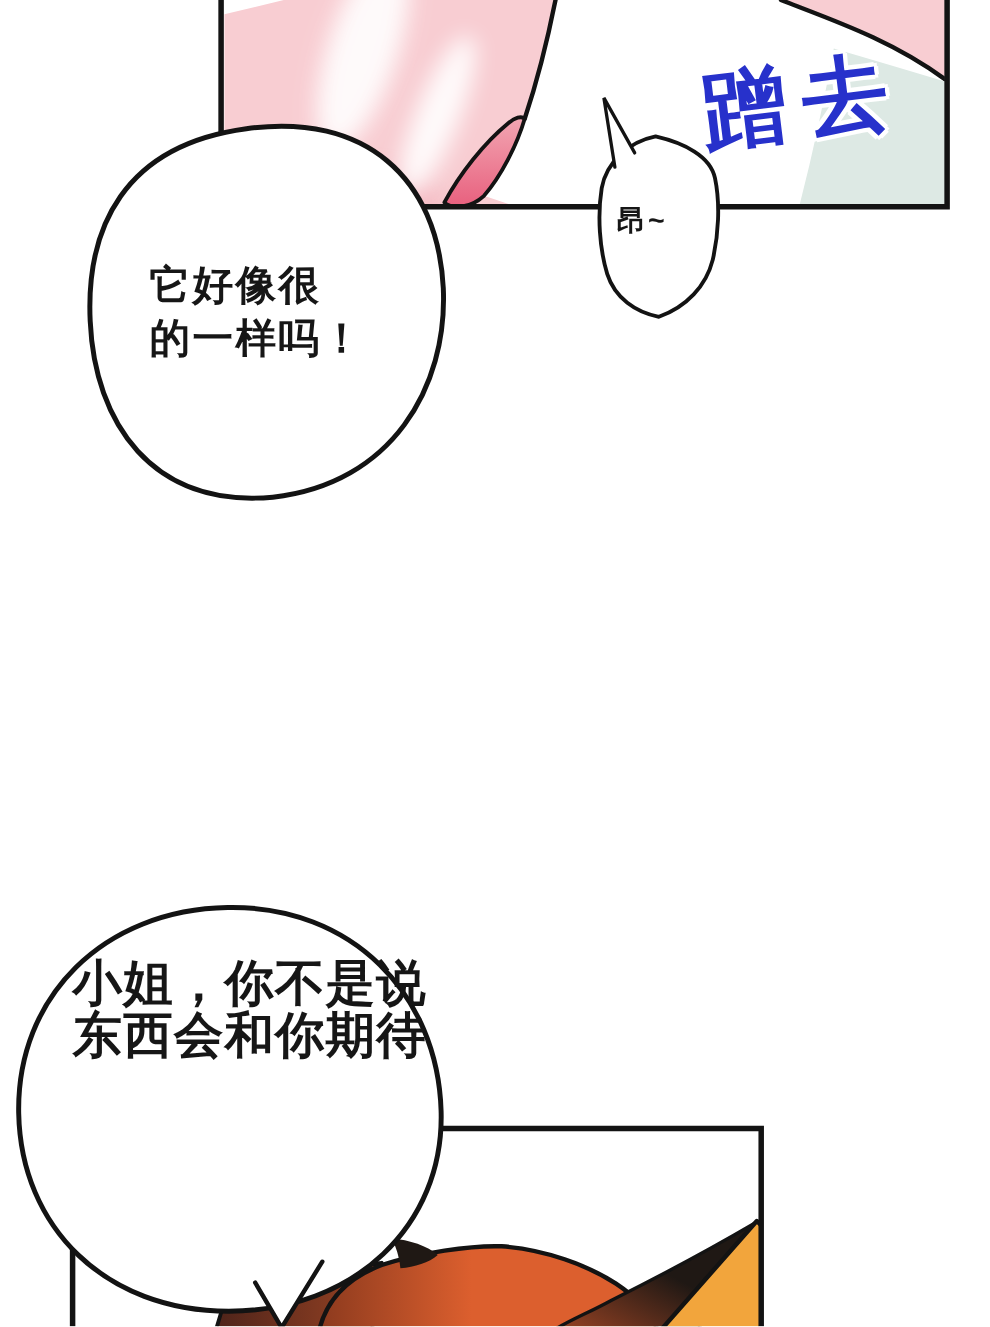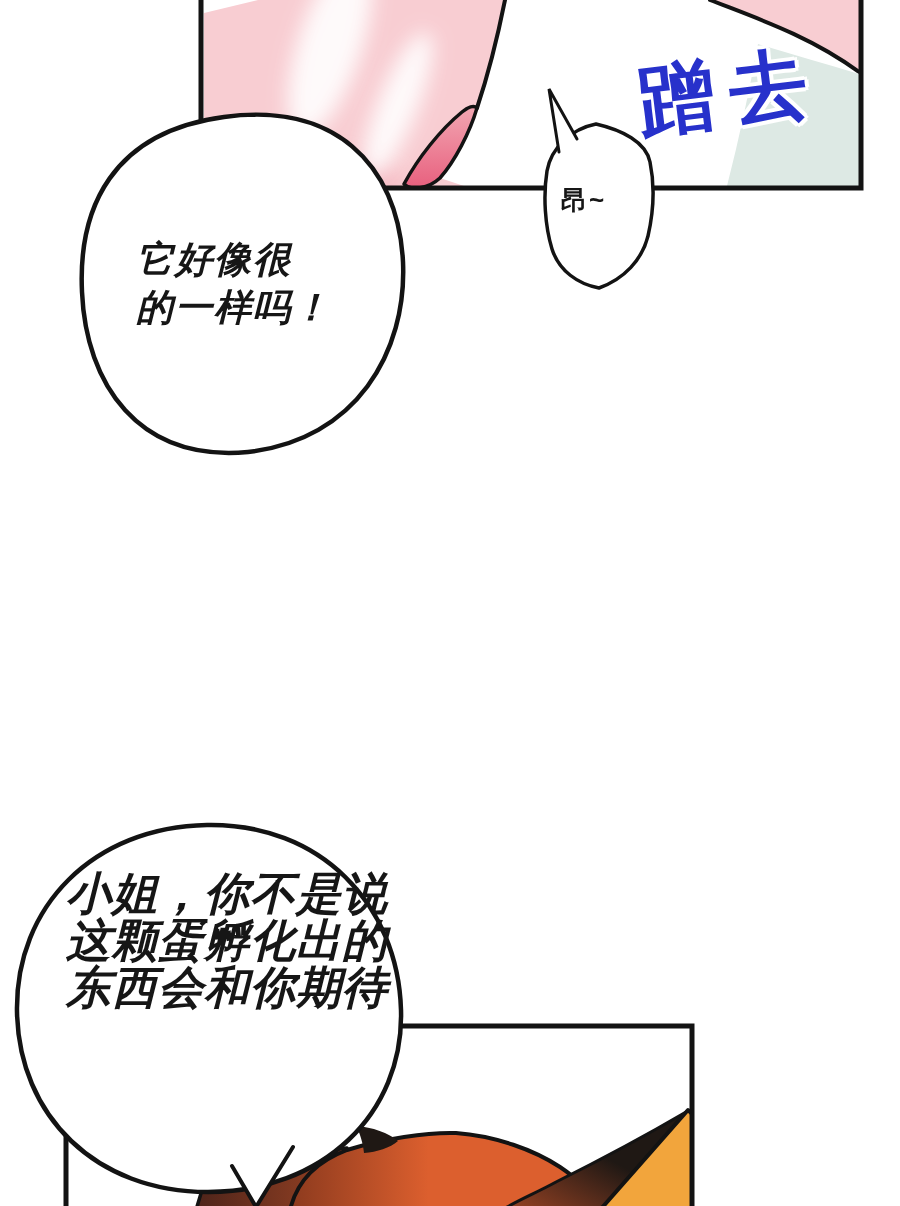--- a/index.html
+++ b/index.html
@@ -2,21 +2,21 @@
 <html><head>
 <meta charset="utf-8">
 <style>
   html,body{margin:0;padding:0;background:#ffffff;}
   .stage{
     position:relative;width:900px;height:1206px;background:#ffffff;overflow:hidden;
     font-family:"Liberation Sans","DejaVu Sans",sans-serif;
   }
   .art{position:absolute;left:0;top:0;width:900px;height:1206px;}
   .txt{position:absolute;color:#161616;font-weight:600;white-space:nowrap;}
-  .t-line{white-space:nowrap;font-style:italic;}
+  .t-line{white-space:nowrap;}
   #bubble-top-text{left:136px;top:236px;font-size:37px;line-height:48px;letter-spacing:2px;}
   #bubble-small-text{left:561px;top:183px;font-size:26px;letter-spacing:2px;font-weight:700;}
   #bubble-bottom-text{left:66px;top:870px;font-size:45px;line-height:47px;letter-spacing:1px;}
   #sfx{
     left:638px;top:52px;font-size:78px;font-weight:700;letter-spacing:14px;
     color:#2731CB;transform:rotate(-7deg);transform-origin:left center;
     text-shadow:-3px -3px 0 #fff,3px -3px 0 #fff,-3px 3px 0 #fff,3px 3px 0 #fff,
                  0 -4px 0 #fff,0 4px 0 #fff,-4px 0 0 #fff,4px 0 0 #fff;
   }
 </style>
@@ -125,17 +125,16 @@
 
   <div id="bubble-top-text" class="txt">
     <div class="t-line">它好像很</div>
     <div class="t-line">的一样吗！</div>
   </div>
 
   <div id="bubble-small-text" class="txt">昂~</div>
 
   <div id="bubble-bottom-text" class="txt">
     <div class="t-line">小姐，你不是说</div>
-    <div class="t-line">这颗蛋孵化出的</div>
     <div class="t-line">东西会和你期待</div>
   </div>
 
 </div>
 
 </body></html>

